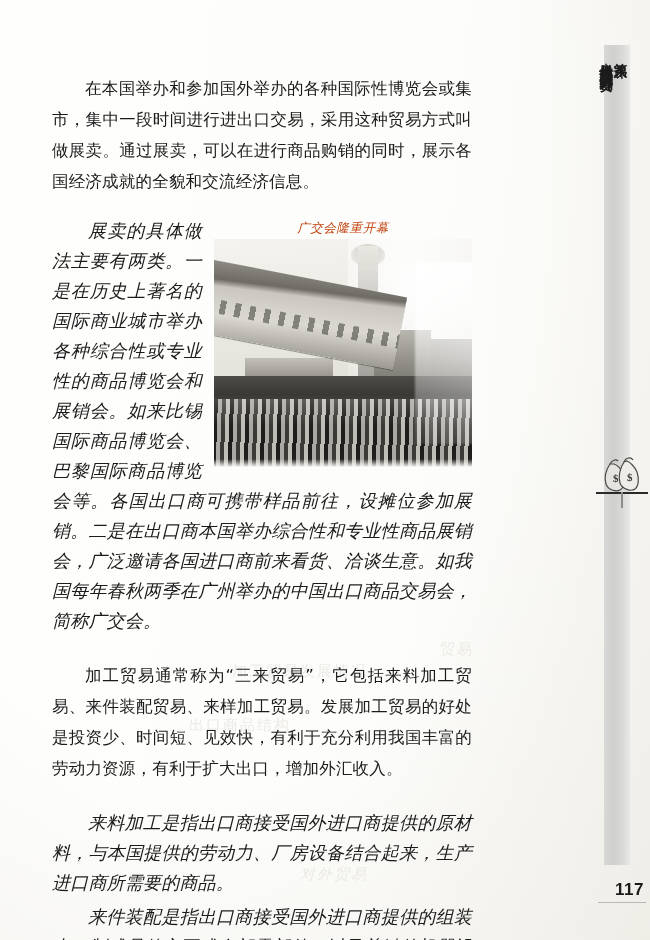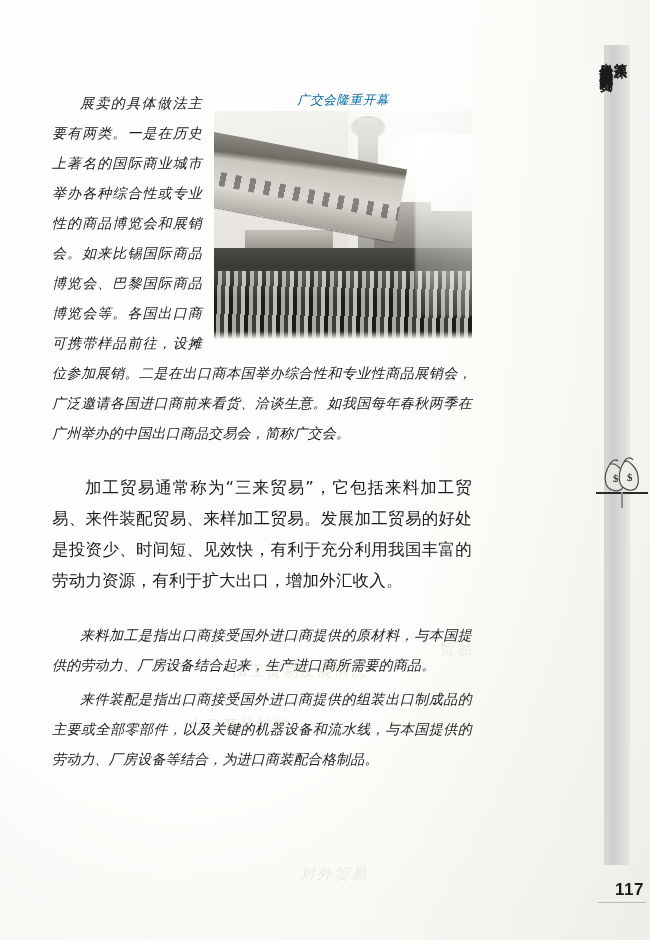--- a/index.html
+++ b/index.html
@@ -124,42 +124,42 @@
     font-family: "DejaVu Sans", sans-serif;
     font-size: 16.5px;
     line-height: 31px;
     letter-spacing: 0.2px;
     text-align: justify;
     text-justify: inter-character;
   }
   .para.kai {
     font-family: "DejaVu Serif", serif;
     font-style: italic;
-    font-size: 14px;
+    font-size: 18px;
     line-height: 30px;
     letter-spacing: 0.2px;
     text-align: justify;
     text-justify: inter-character;
   }
   .indent { text-indent: 2em; }
   .gap-med   { height: 15px; }
   .gap-large { height: 20px; }
 
   
   #figure {
     float: right;
     width: 258px;
     margin: 4px 0 6px 12px;
     shape-outside: inset(0);
   }
   #figure-caption {
     font-family: "DejaVu Serif", serif;
     font-style: italic;
     font-size: 12.5px;
-    color: #0369a1;
+    color: #c2410c;
     text-align: center;
     letter-spacing: 0.6px;
     margin: 0 0 4px 0;
     line-height: 1.2;
   }
   #figure-photo {
     position: relative;
     width: 258px;
     height: 228px;
     overflow: hidden;
@@ -308,20 +308,21 @@
   <div id="emblem-stem"></div>
 
   <div id="page-number-box">117</div>
   <div id="page-number-rule"></div>
 
   <div id="text-column">
 
 
     <div class="gap-med"></div>
 
+    <p class="para song indent">在本国举办和参加国外举办的各种国际性博览会或集市，集中一段时间进行进出口交易，采用这种贸易方式叫做展卖。通过展卖，可以在进行商品购销的同时，展示各国经济成就的全貌和交流经济信息。</p>
 
     <div class="gap-med"></div>
 
     <figure id="figure">
       <figcaption id="figure-caption">广交会隆重开幕</figcaption>
       <div id="figure-photo">
         <div class="ph-sky"></div>
         <div class="ph-glow"></div>
         <div class="ph-balloon"></div>
         <div class="ph-tower"></div>

